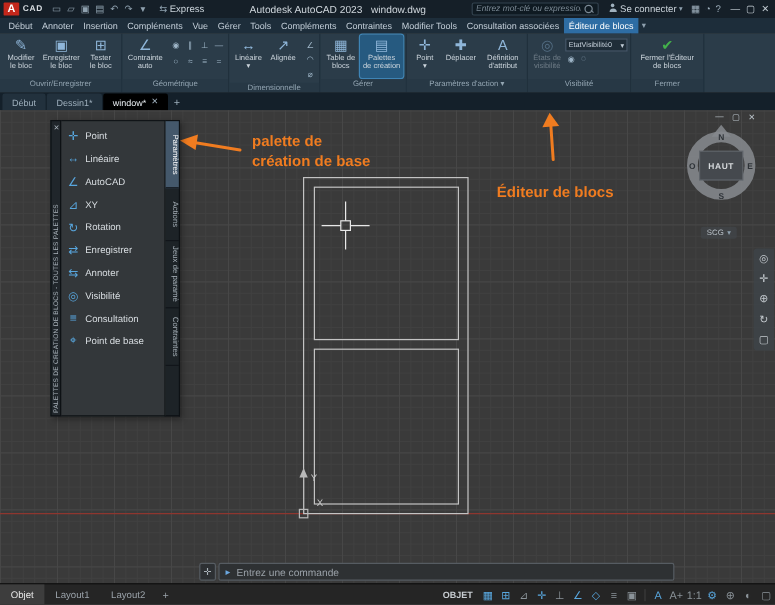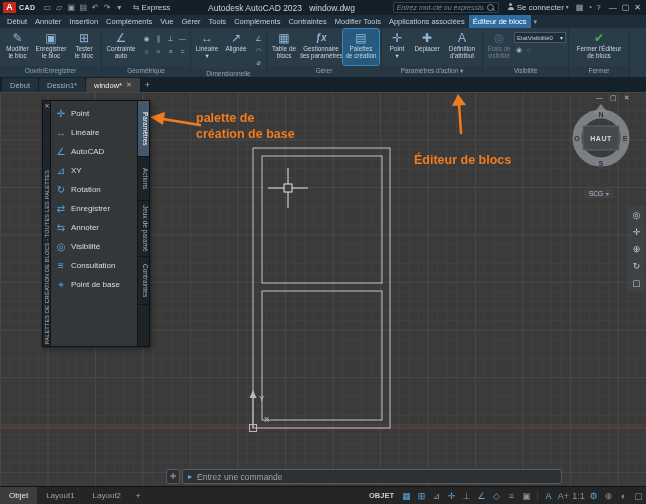--- a/index.html
+++ b/index.html
@@ -50,35 +50,35 @@
 .rminicol span{font-size:7px;color:#9db4c6;width:11px;text-align:center;line-height:11px}
 .visR{display:flex;flex-direction:column;padding-top:3px;gap:3px}
 .visdd{width:52px;height:11px;background:#1f2d38;border:1px solid #46586a;color:#c3ced8;font-size:6px;display:flex;align-items:center;justify-content:space-between;padding:0 2px}
 .vismini{display:flex;gap:5px;padding-left:2px}
 .vismini span{font-size:7px;color:#9db4c6}
 .green{color:#43b14b !important}
 .fx{font-style:italic;font-weight:bold;font-size:10px !important}
 
 .filetabs{position:absolute;top:77px;left:0;width:100%;height:15px;background:#14202a;display:flex;align-items:flex-end;padding-left:2px;gap:1px}
 .ftab{height:14px;padding:0 8px;font-size:7.5px;color:#9fb0bd;background:#22313d;border-radius:2px 2px 0 0;display:flex;align-items:center;gap:4px;white-space:nowrap}
-.ftab.active{background:#404040;color:#e8edf1}
+.ftab.active{background:#000000;color:#e8edf1}
 .ftab .x{color:#9fb0bd;font-size:7px}
 .fadd{width:13px;height:13px;line-height:13px;text-align:center;color:#9fb0bd;font-size:9px}
 
 .canvas{position:absolute;top:92px;left:0;width:646px;height:394px;background-color:#3a3a3a;
 background-image:linear-gradient(#474747 1px,transparent 1px),linear-gradient(90deg,#474747 1px,transparent 1px),linear-gradient(#404040 1px,transparent 1px),linear-gradient(90deg,#404040 1px,transparent 1px);
 background-size:47.5px 47.5px,47.5px 47.5px,9.5px 9.5px,9.5px 9.5px}
 .overlay{position:absolute;left:0;top:0;pointer-events:none}
 .vpctl{position:absolute;left:596px;top:2px;display:flex;gap:7px}
 .vpctl span{color:#b9c2c9;font-size:7px}
 .scg{position:absolute;left:584px;top:97px;display:flex;align-items:center;gap:3px;font-size:6.5px;color:#b9c1c8;background:rgba(68,73,78,.55);padding:1px 5px;border-radius:2px}
 .navbar{position:absolute;left:628px;top:115px;width:17px;background:rgba(62,67,72,.92);border-radius:3px 0 0 3px;display:flex;flex-direction:column}
 .navbar span{color:#c3c9ce;font-size:9px;text-align:center;line-height:17px;height:17px}
 .note{position:absolute;color:#f07c20;font-weight:bold;font-size:12.5px;line-height:1.3;white-space:nowrap}
-.note1{left:196px;top:18px}
+.note1{left:210px;top:18px}
 .note2{left:414px;top:44px}
 
 .palette{position:absolute;left:42px;top:8px;width:108px;height:247px;display:flex;box-shadow:2px 2px 5px rgba(0,0,0,.4)}
 .pal-title{position:relative;width:9px;background:#20262b;border:1px solid #0d1114;flex:0 0 auto}
 .pclose{position:absolute;top:1px;left:1.5px;font-size:6px;color:#aab4bc}
 .ptxt{position:absolute;bottom:2px;left:1px;writing-mode:vertical-rl;transform:rotate(180deg);font-size:5.5px;letter-spacing:.2px;color:#aab4bc;white-space:nowrap;max-height:232px;overflow:hidden}
 .pal-list{flex:1;background:#33373a;border:1px solid #101417;border-left:none;padding-top:3px}
 .pal-item{height:19px;display:flex;align-items:center;gap:4px;padding-left:4px}
 .pal-item .pic{color:#58a6dd;font-size:10px;width:12px;text-align:center;flex:0 0 auto}
 .pal-item .plbl{font-size:8px;color:#d8dde1;white-space:nowrap}
@@ -148,21 +148,21 @@
     <span class="mitem">Début</span>
     <span class="mitem">Annoter</span>
     <span class="mitem">Insertion</span>
     <span class="mitem">Compléments</span>
     <span class="mitem">Vue</span>
     <span class="mitem">Gérer</span>
     <span class="mitem">Tools</span>
     <span class="mitem">Compléments</span>
     <span class="mitem">Contraintes</span>
     <span class="mitem">Modifier Tools</span>
-    <span class="mitem">Applications associées</span>
+    <span class="mitem">Consultation associées</span>
     <span class="mitem active">Éditeur de blocs</span>
     <span class="mcaret">▾</span>
   </div>
 
   <div class="ribbon">
     <div class="rgroup">
       <div class="rgc">
         <div class="rbtn w31">
           <span class="ric">✎</span>
           <span class="rlb"><span>Modifier</span><br><span>le bloc</span></span>
@@ -216,24 +216,20 @@
         </div>
       </div>
       <div class="rgl">Dimensionnelle</div>
     </div>
 
     <div class="rgroup">
       <div class="rgc">
         <div class="rbtn w30">
           <span class="ric">▦</span>
           <span class="rlb"><span>Table de</span><br><span>blocs</span></span>
-        </div>
-        <div class="rbtn w42">
-          <span class="ric fx">ƒx</span>
-          <span class="rlb"><span>Gestionnaire</span><br><span>des paramètres</span></span>
         </div>
         <div class="rbtn w36 hl">
           <span class="ric">▤</span>
           <span class="rlb"><span>Palettes</span><br><span>de création</span></span>
         </div>
       </div>
       <div class="rgl">Gérer</div>
     </div>
 
     <div class="rgroup">

